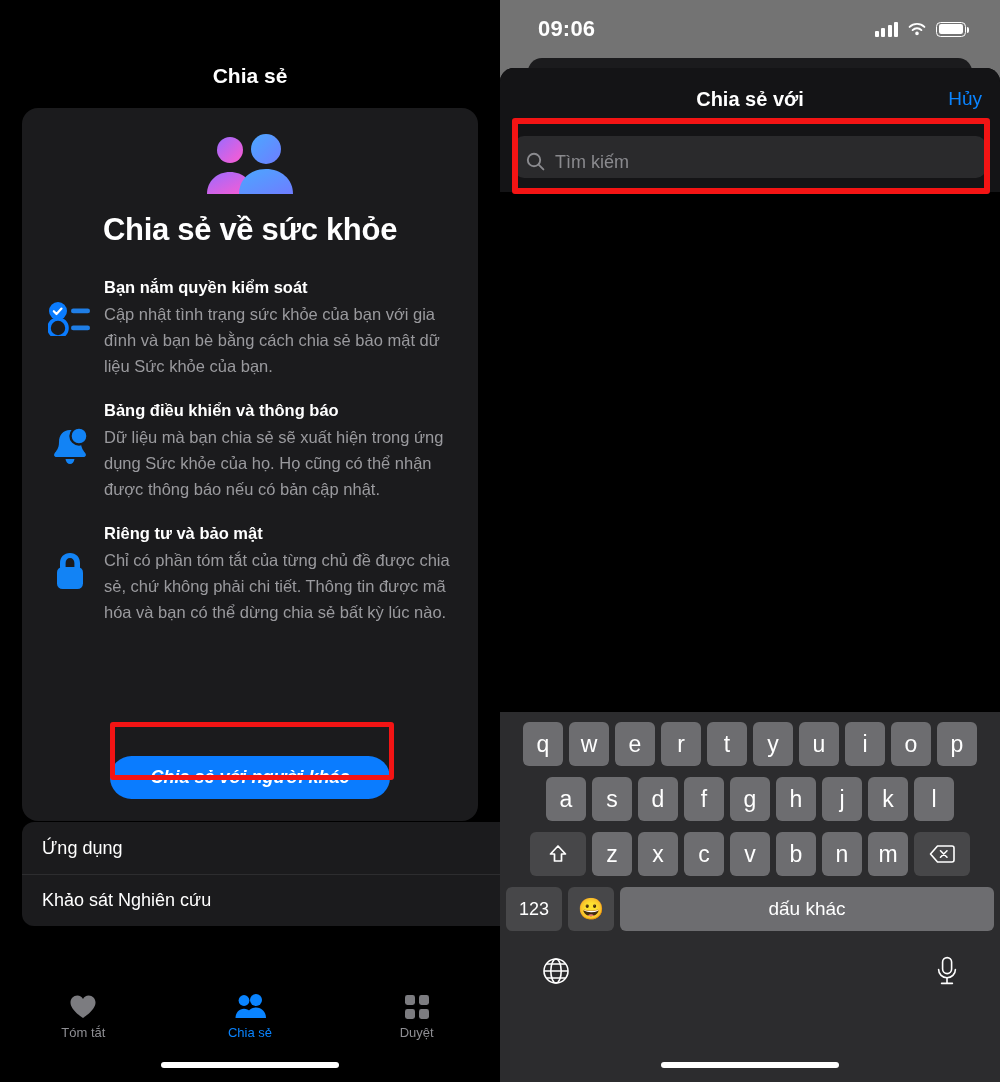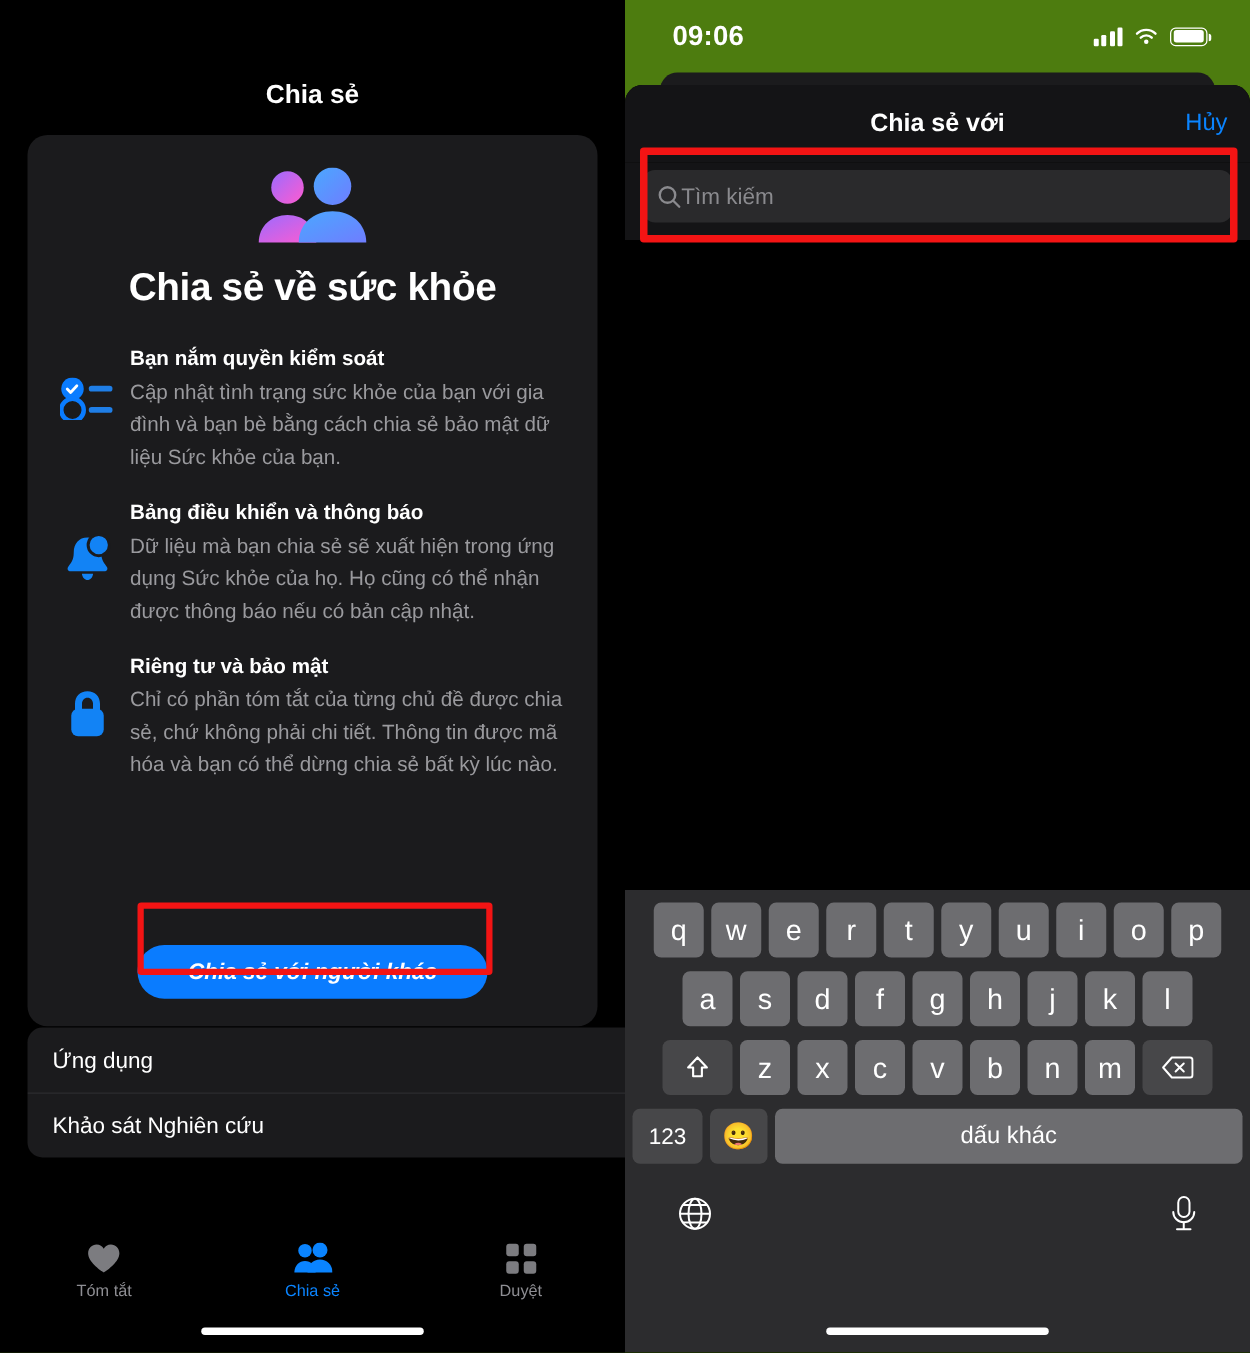--- a/index.html
+++ b/index.html
@@ -4,21 +4,21 @@
 <style>
   * { box-sizing: border-box; margin: 0; padding: 0; }
   html, body {
     width: 1000px; height: 1082px;
     background: #000;
     font-family: "Liberation Sans", sans-serif;
     overflow: hidden;
   }
   .screens { display: flex; width: 1000px; height: 1082px; }
   .phone { position: relative; width: 500px; height: 1082px; background: #000; overflow: hidden; }
-  .phone.right { background: #4d7c0f; }
+  .phone.right { background: #737373; }
 
   
   .statusbar {
     position: absolute; top: 0; left: 0; width: 100%; height: 58px;
     display: flex; align-items: center; justify-content: space-between;
     padding: 0 34px 0 38px;
   }
   .status-time { color: #fff; font-size: 22px; font-weight: 600; letter-spacing: .2px; }
   .status-icons { display: flex; align-items: center; gap: 9px; }
   .bars { display: flex; align-items: flex-end; gap: 2.5px; height: 15px; }
@@ -113,21 +113,21 @@
     display:flex; align-items:center; justify-content:center;
   }
   .sheet-title { color:#fff; font-size: 20px; font-weight: 600; }
   .sheet-cancel {
     position:absolute; right: 18px; top: 50%; transform: translateY(-50%);
     color:#0a84ff; font-size: 19px; cursor:pointer;
   }
   .search-area { background: #141416; padding: 6px 14px 14px; }
   .search-field {
     height: 42px; background: #2a2a2c; border-radius: 10px;
-    display:flex; align-items:center; padding: 4px 12px; cursor:text;
+    display:flex; align-items:flex-start; gap:10px; padding: 16px 12px; cursor:text;
   }
   .search-ph { color:#8a8a8e; font-size: 18px; }
   .hl-search {
     position: absolute; left: 512px; top: 118px; width: 478px; height: 76px;
     border: 6px solid #f31414; border-radius: 3px; pointer-events:none; z-index: 5;
   }
 
   
   .keyboard {
     position: absolute; left: 0; bottom: 0; width: 500px; height: 370px;

